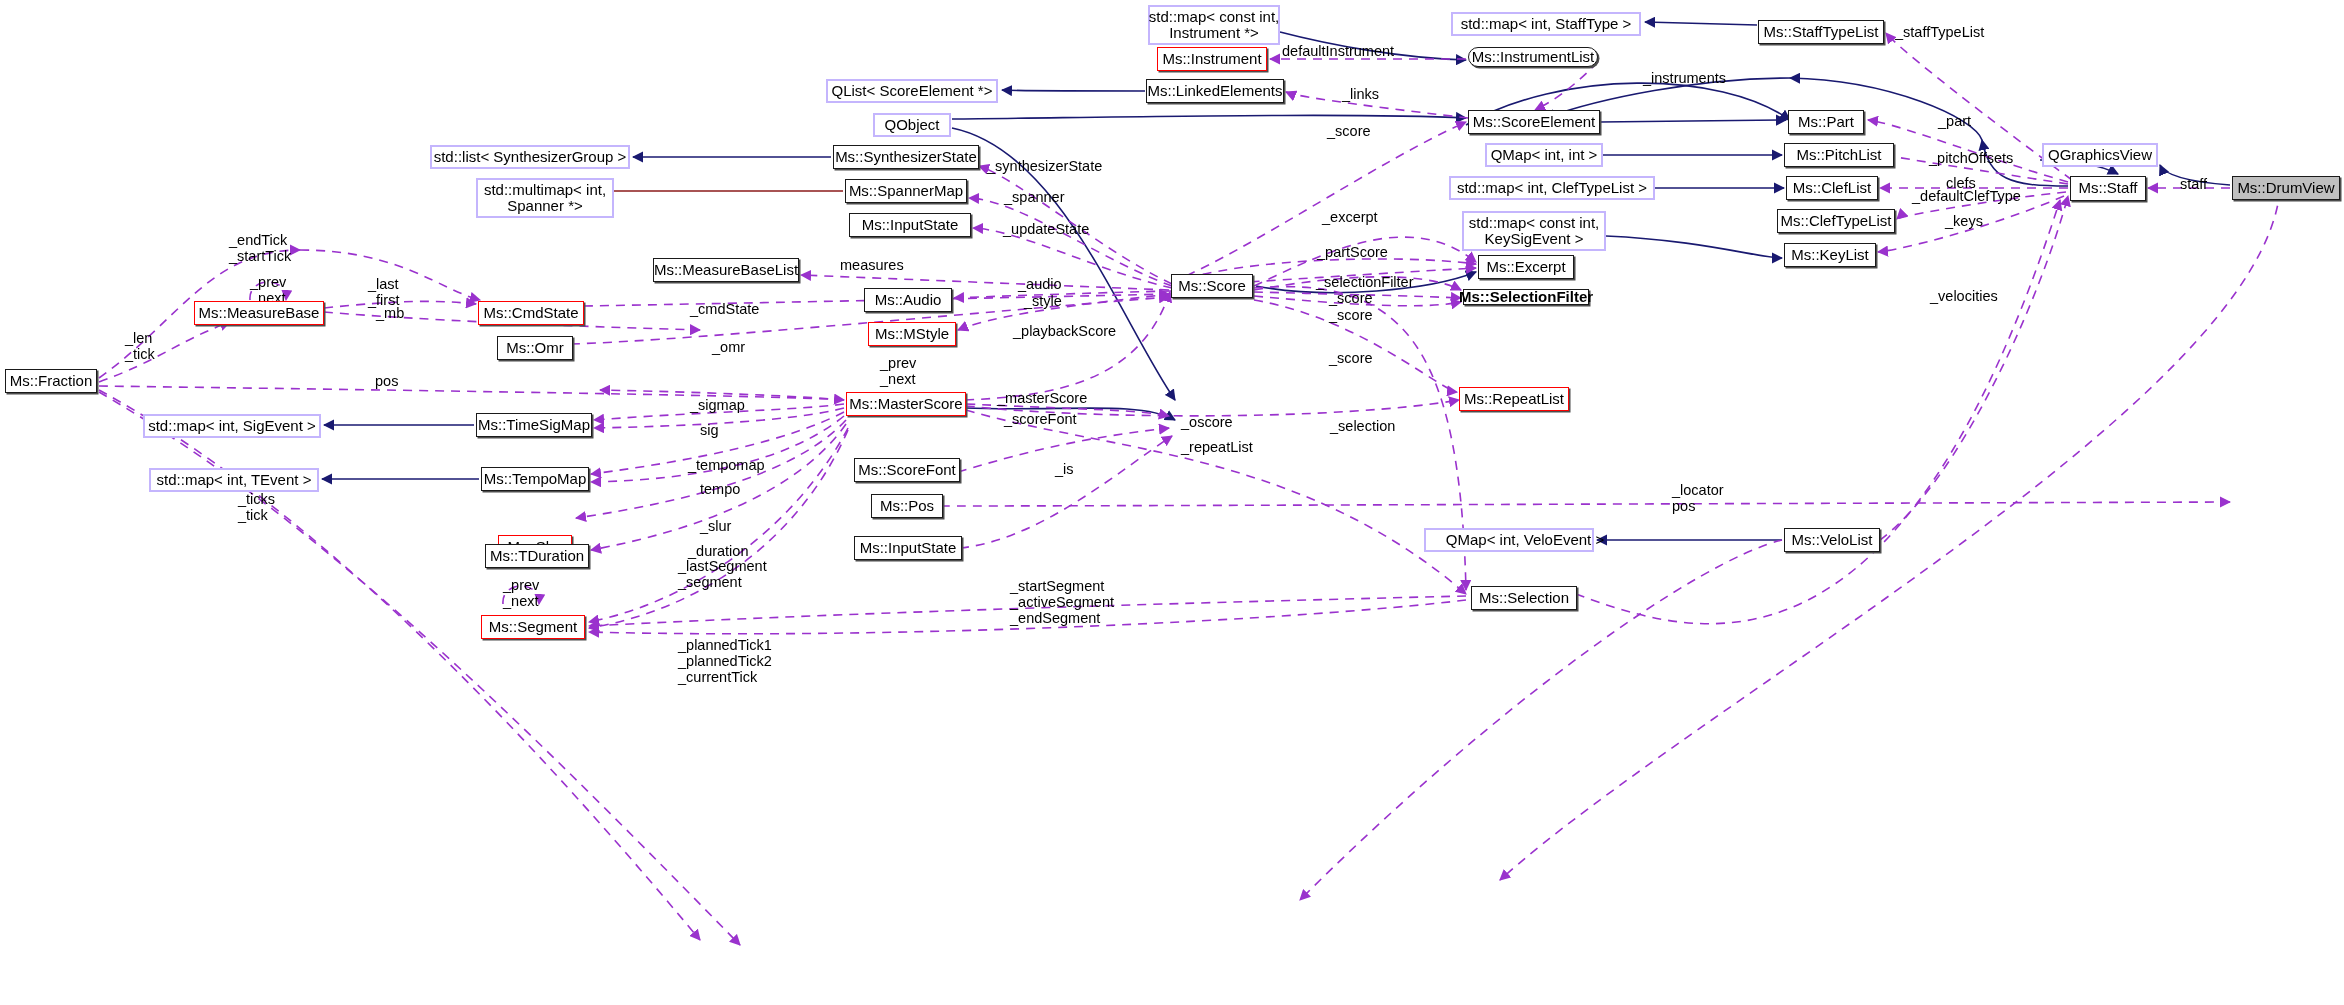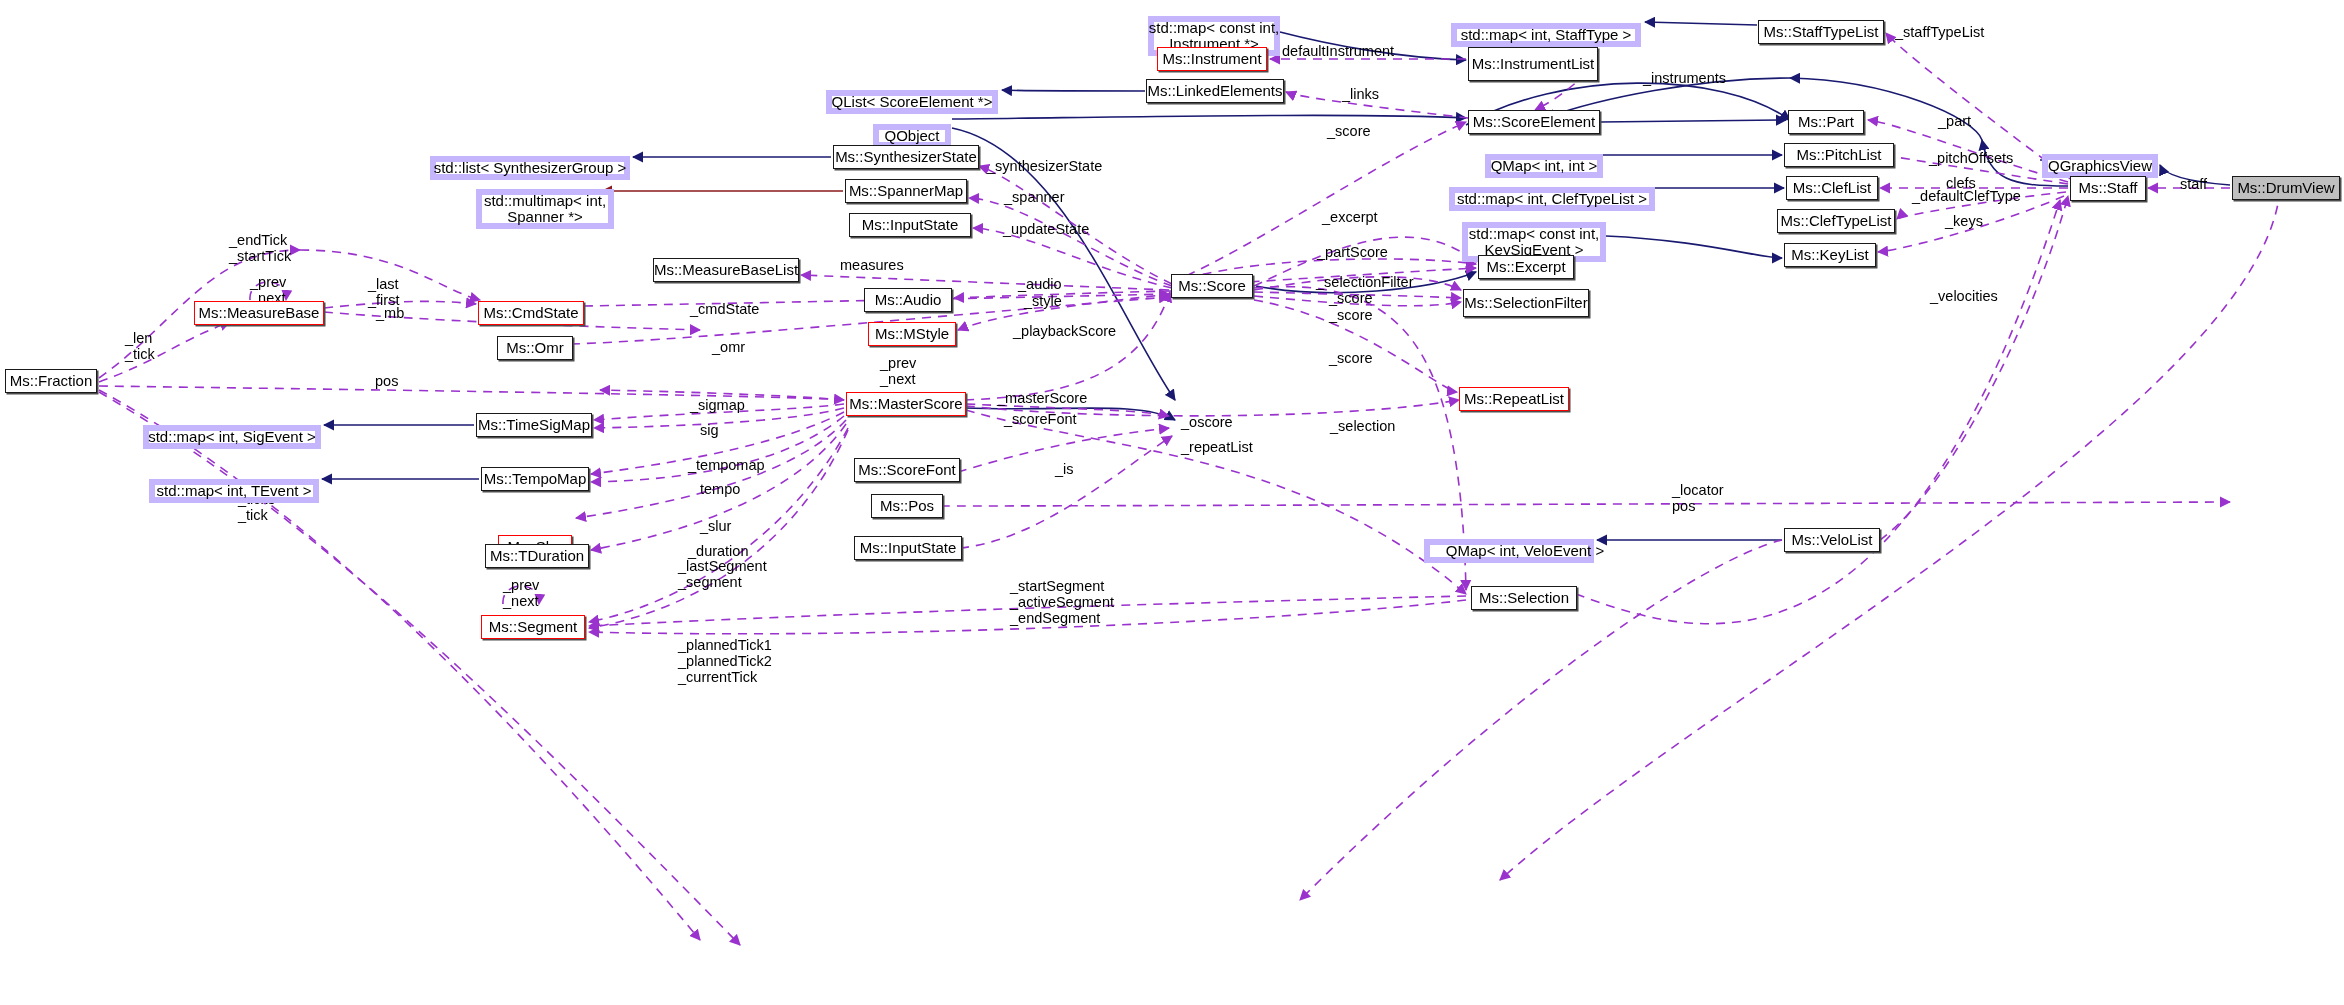--- a/index.html
+++ b/index.html
@@ -20,24 +20,23 @@
     align-items:center;
     justify-content:center;
     text-align:center;
     line-height:1.08;
     white-space:pre;
     background:#ffffff;
     z-index:5;
   }
   
   .n-ext{
-    border:6px solid #c4b5fd;
+    border:2px solid #c4b5fd;
     color:#000000;
     font-size:15px;
-    margin-top:11px;
   }
   
   .n-doc{
     border:1.5px solid #1a1a1a;
     color:#000000;
     font-size:15px;
     box-shadow:1.5px 1.5px 0 0 #4d4d4d;
   }
   
   .n-red{
@@ -172,21 +171,21 @@
       <path d="M 1576,594 C 1700,640 1900,700 2060,200"></path>
     </g>
   </svg>
 
   <div id="nodes-layer">
       <div class="node n-ext" style="left: 1148px; top: 5px; width: 132px; height: 40px;">std::map&lt; const int,
 Instrument *&gt;</div>
       <div class="node n-ext" style="left: 1451px; top: 12px; width: 190px; height: 24px;">std::map&lt; int, StaffType &gt;</div>
       <div class="node n-doc" style="left: 1758px; top: 20px; width: 126px; height: 24px;">Ms::StaffTypeList</div>
       <div class="node n-red" style="left: 1157px; top: 47px; width: 110px; height: 24px;">Ms::Instrument</div>
-      <div class="node n-doc" style="left: 1468px; top: 47px; width: 130px; height: 34px;">Ms::InstrumentList</div>
+      <div class="node n-doc" style="left: 1468px; top: 47px; width: 130px; height: 20px; border-radius: 12px;">Ms::InstrumentList</div>
       <div class="node n-ext" style="left: 826px; top: 79px; width: 172px; height: 24px;">QList&lt; ScoreElement *&gt;</div>
       <div class="node n-doc" style="left: 1146px; top: 79px; width: 138px; height: 24px;">Ms::LinkedElements</div>
       <div class="node n-ext" style="left: 873px; top: 113px; width: 78px; height: 24px;">QObject</div>
       <div class="node n-doc" style="left: 1468px; top: 110px; width: 132px; height: 24px;">Ms::ScoreElement</div>
       <div class="node n-doc" style="left: 1788px; top: 110px; width: 76px; height: 24px;">Ms::Part</div>
       <div class="node n-ext" style="left: 2042px; top: 143px; width: 116px; height: 24px;">QGraphicsView</div>
       <div class="node n-ext" style="left: 430px; top: 145px; width: 200px; height: 24px;">std::list&lt; SynthesizerGroup &gt;</div>
       <div class="node n-doc" style="left: 833px; top: 145px; width: 146px; height: 24px;">Ms::SynthesizerState</div>
       <div class="node n-ext" style="left: 1485px; top: 143px; width: 118px; height: 24px;">QMap&lt; int, int &gt;</div>
       <div class="node n-doc" style="left: 1784px; top: 143px; width: 110px; height: 24px;">Ms::PitchList</div>
@@ -198,21 +197,21 @@
       <div class="node n-doc" style="left: 2070px; top: 176px; width: 76px; height: 25px;">Ms::Staff</div>
       <div class="node n-self" style="left: 2232px; top: 176px; width: 108px; height: 24px;">Ms::DrumView</div>
       <div class="node n-doc" style="left: 849px; top: 213px; width: 122px; height: 24px;">Ms::InputState</div>
       <div class="node n-ext" style="left: 1462px; top: 211px; width: 144px; height: 40px;">std::map&lt; const int,
 KeySigEvent &gt;</div>
       <div class="node n-doc" style="left: 1777px; top: 209px; width: 118px; height: 24px;">Ms::ClefTypeList</div>
       <div class="node n-doc" style="left: 1784px; top: 243px; width: 92px; height: 24px;">Ms::KeyList</div>
       <div class="node n-doc" style="left: 1478px; top: 255px; width: 96px; height: 24px;">Ms::Excerpt</div>
       <div class="node n-doc" style="left: 653px; top: 258px; width: 146px; height: 24px;">Ms::MeasureBaseList</div>
       <div class="node n-doc" style="left: 1171px; top: 274px; width: 82px; height: 24px;">Ms::Score</div>
-      <div class="node n-doc" style="left: 1463px; top: 289px; width: 126px; height: 28px;">Ms::SelectionFilter</div>
+      <div class="node n-doc" style="left: 1463px; top: 289px; width: 126px; height: 16px; font-weight: bold;">Ms::SelectionFilter</div>
       <div class="node n-doc" style="left: 864px; top: 288px; width: 88px; height: 24px;">Ms::Audio</div>
       <div class="node n-red" style="left: 194px; top: 301px; width: 130px; height: 24px;">Ms::MeasureBase</div>
       <div class="node n-red" style="left: 478px; top: 301px; width: 106px; height: 24px;">Ms::CmdState</div>
       <div class="node n-red" style="left: 868px; top: 322px; width: 88px; height: 24px;">Ms::MStyle</div>
       <div class="node n-doc" style="left: 497px; top: 336px; width: 76px; height: 24px;">Ms::Omr</div>
       <div class="node n-doc" style="left: 5px; top: 369px; width: 92px; height: 24px;">Ms::Fraction</div>
       <div class="node n-red" style="left: 1459px; top: 387px; width: 110px; height: 24px;">Ms::RepeatList</div>
       <div class="node n-red" style="left: 846px; top: 392px; width: 120px; height: 24px;">Ms::MasterScore</div>
       <div class="node n-doc" style="left: 476px; top: 413px; width: 116px; height: 24px;">Ms::TimeSigMap</div>
       <div class="node n-ext" style="left: 143px; top: 414px; width: 178px; height: 24px;">std::map&lt; int, SigEvent &gt;</div>

